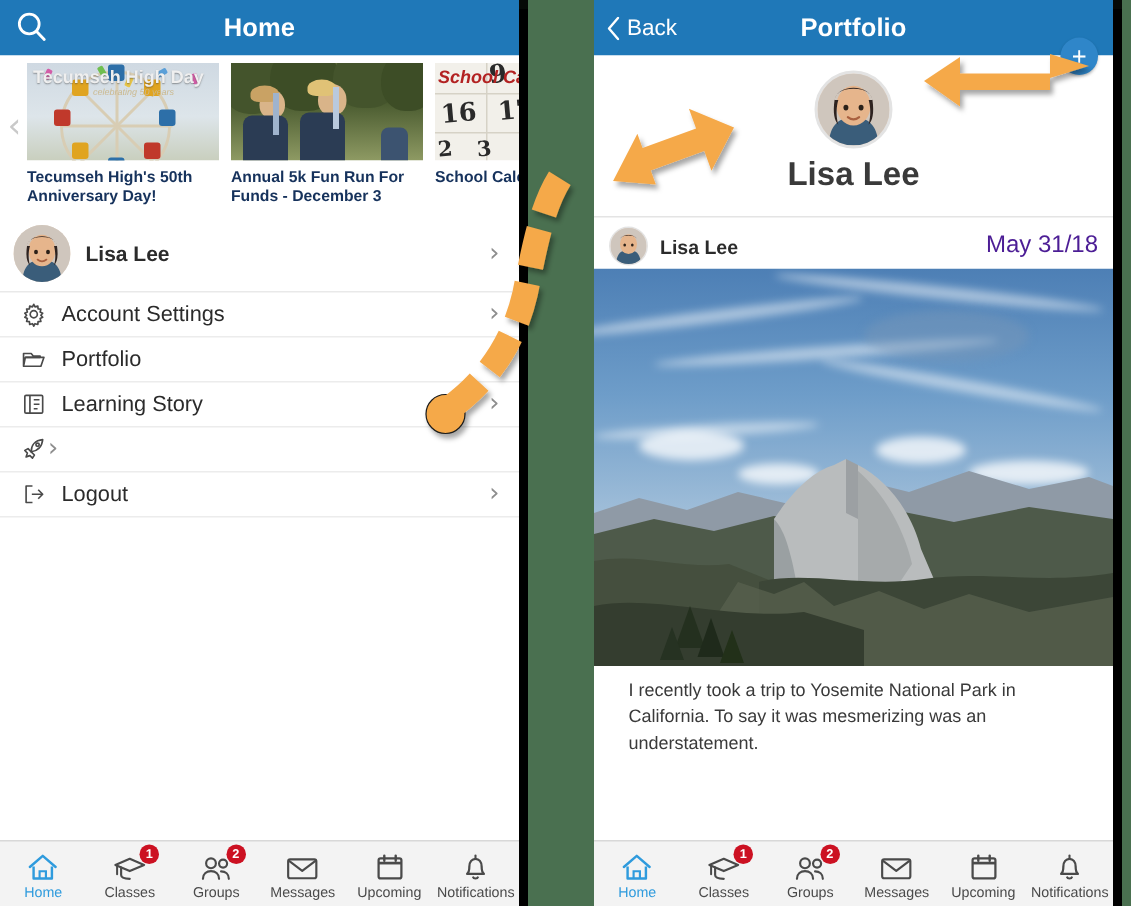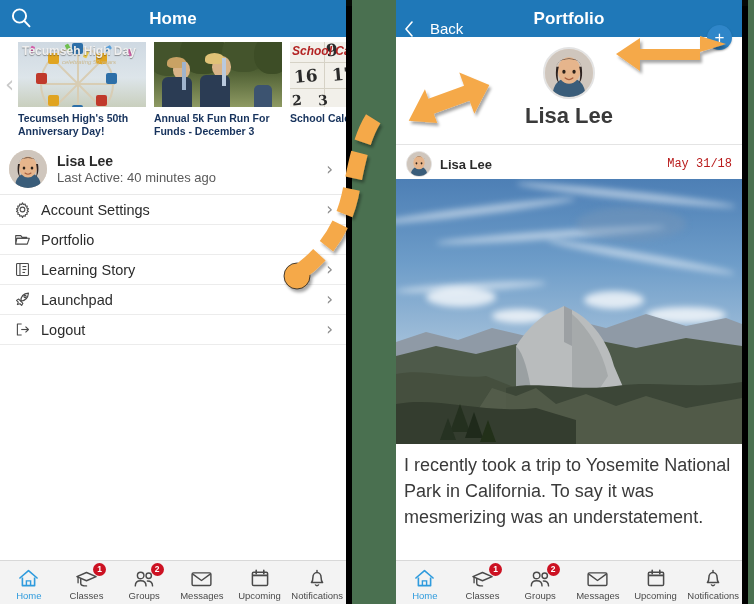--- a/index.html
+++ b/index.html
@@ -20,21 +20,21 @@
   #phone-left  { left: 0;   width: 346px; }
   #phone-right { left: 396px; width: 346px; }
 
   
   .topbar {
     position: relative; height: 37px; background: #1f78b8;
     display: flex; align-items: center; justify-content: center;
   }
   .topbar-title { color:#fff; font-size:17px; font-weight:bold; letter-spacing:.1px; }
   .search-btn { position:absolute; left:9px; top:6px; width:25px; height:25px; cursor:pointer; }
-  .back-btn { position:absolute; left:8px; top:0; height:37px; display:flex; align-items:flex-end; gap:16px; cursor:pointer; }
+  .back-btn { position:absolute; left:8px; top:0; height:37px; display:flex; align-items:center; gap:4px; cursor:pointer; }
   .back-btn .lbl { color:#fff; font-size:15px; }
 
   
   .carousel { position:relative; height:107px; background:#fff; padding:4px 0 0 0; overflow:hidden; }
   .cards { position:absolute; left:18px; top:5px; display:flex; gap:8px; }
   .card { width:128px; }
   .card-img { width:128px; height:65px; overflow:hidden; position:relative; }
   .card-cap { font-size:10.5px; font-weight:bold; color:#16325c; line-height:1.25; margin-top:5px; width:122px; }
   .car-arrow { position:absolute; top:36px; font-size:23px; line-height:1; cursor:pointer; font-family:"DejaVu Sans", sans-serif; }
   .car-left { left:5px; color:#c9c9c9; }
@@ -77,24 +77,24 @@
   .menu-lbl { flex:1; margin-left:9px; font-size:14.5px; color:#2b2b2b; }
 
   
   .prof-head { position:relative; background:#fff; height:108px; border-bottom:1px solid #e4e4e4; }
   .plus-btn { position:absolute; right:10px; top:-12px; width:25px; height:25px; border-radius:50%; background:#2f86c9; color:#fff; display:flex; align-items:center; justify-content:center; font-size:17px; line-height:1; cursor:pointer; box-shadow:0 1px 2px rgba(0,0,0,.25); }
   .avatar-lg { position:absolute; left:50%; transform:translateX(-50%); top:10px; width:52px; height:52px; border-radius:50%; overflow:hidden; border:2px solid #e3e3e3; background:#e8d7c7; }
   .prof-name { position:absolute; top:66px; left:0; right:0; text-align:center; font-size:22px; font-weight:bold; color:#3a3a3a; }
 
   .post-head { display:flex; align-items:center; padding:6px 10px 2px 10px; background:#fff; }
   .post-author { font-size:13px; font-weight:bold; color:#2b2b2b; margin-left:8px; flex:1; }
-  .post-date { font-size:12px; color:#b91c1c;font-family:Liberation Mono, monospace; }
+  .post-date { font-size:16px; color:#4c1d95; }
   .post-title { font-size:13.5px; color:#3b3b3b; padding:7px 10px 9px 10px; background:#fff; }
   .post-img { height:265px; position:relative; overflow:hidden; }
-  .post-body { font-size:18px; color:#3a3a3a; line-height:1.45; padding:8px 9px 0 8px; background:#fff; }
+  .post-body { font-size:12px; color:#3a3a3a; line-height:1.45; padding:8px 9px 0 23px; background:#fff; }
 
   
   .yo-sky { position:absolute; inset:0; background:linear-gradient(#4d7fb5 0%, #6e9dc9 32%, #9dbcd8 60%, #bdd0e0 100%); }
   .cloud { position:absolute; background:rgba(255,255,255,.75); border-radius:50%; filter:blur(3px); }
   .wisp { position:absolute; height:8px; background:rgba(255,255,255,.5); border-radius:50%; filter:blur(3px); }
   .ridge { position:absolute; bottom:0; left:0; right:0; }
 
   
   .tabbar { position:absolute; bottom:0; left:0; right:0; height:44px; background:#f3f3f3; border-top:1px solid #d8d8d8; display:flex; }
   .tab { flex:1; display:flex; flex-direction:column; align-items:center; justify-content:center; cursor:pointer; position:relative; padding-top:2px; }
@@ -229,21 +229,20 @@
             <path d="M9 15 C9 5 29 5 29 15 C29 11 26 8 19 8 C12 8 9 11 9 15 Z" fill="#2e2320"></path>
             <path d="M9 14 C8 21 9 25 11 27 C9 20 11 14 11 14 Z" fill="#2e2320"></path>
             <path d="M29 14 C30 21 29 25 27 27 C29 20 27 14 27 14 Z" fill="#2e2320"></path>
             <ellipse cx="15" cy="18" rx="1.3" ry="1.5" fill="#2b2119"></ellipse>
             <ellipse cx="23" cy="18" rx="1.3" ry="1.5" fill="#2b2119"></ellipse>
             <path d="M16 23 Q19 25.5 22 23" stroke="#a9603f" stroke-width="1.1" fill="none" stroke-linecap="round"></path>
           </svg>
         </div>
         <div class="user-txt">
           <div class="user-name">Lisa Lee</div>
-          <div class="user-sub">Last Active: 40 minutes ago</div>
         </div>
         <div class="chev">›</div>
       </div>
 
       <div class="menu-row">
         <span class="menu-ico">
           <svg width="17" height="17" viewBox="0 0 20 20">
               <g fill="none" stroke="#4a4a4a" stroke-width="1.3">
                 <circle cx="10" cy="10" r="2.8"></circle>
                 <path d="M10 2.2 11 4.2 13.2 3.6 13.4 5.8 15.6 6 15 8.2 17 9.2 15.6 10.8 17 12.4 15 13.4 15.6 15.6 13.4 15.8 13.2 18 11 17.4 10 19.4 9 17.4 6.8 18 6.6 15.8 4.4 15.6 5 13.4 3 12.4 4.4 10.8 3 9.2 5 8.2 4.4 6 6.6 5.8 6.8 3.6 9 4.2Z" stroke-linejoin="round"></path>
@@ -285,21 +284,20 @@
       <div class="menu-row">
         <span class="menu-ico">
           <svg width="17" height="17" viewBox="0 0 20 20">
               <g fill="none" stroke="#4a4a4a" stroke-width="1.3" stroke-linejoin="round">
                 <path d="M8 12 C8 7 11 3 17 2.5 C16.5 8.5 12.5 11.5 8 12 Z"></path>
                 <path d="M8 12 5.5 9.5 3 11 5 13 4 16 7 15 9 17 10.5 14.5Z"></path>
                 <circle cx="13" cy="6.5" r="1.3"></circle>
               </g>
             </svg>
         </span>
-        <span class="menu-lbl">Launchpad</span>
         <span class="chev">›</span>
       </div>
 
       <div class="menu-row">
         <span class="menu-ico">
           <svg width="17" height="17" viewBox="0 0 20 20">
               <g fill="none" stroke="#4a4a4a" stroke-width="1.3" stroke-linejoin="round">
                 <path d="M9 3.5H4v13h5"></path>
                 <path d="M8.5 10h8"></path>
                 <path d="M13.5 6.5 17 10l-3.5 3.5"></path>

